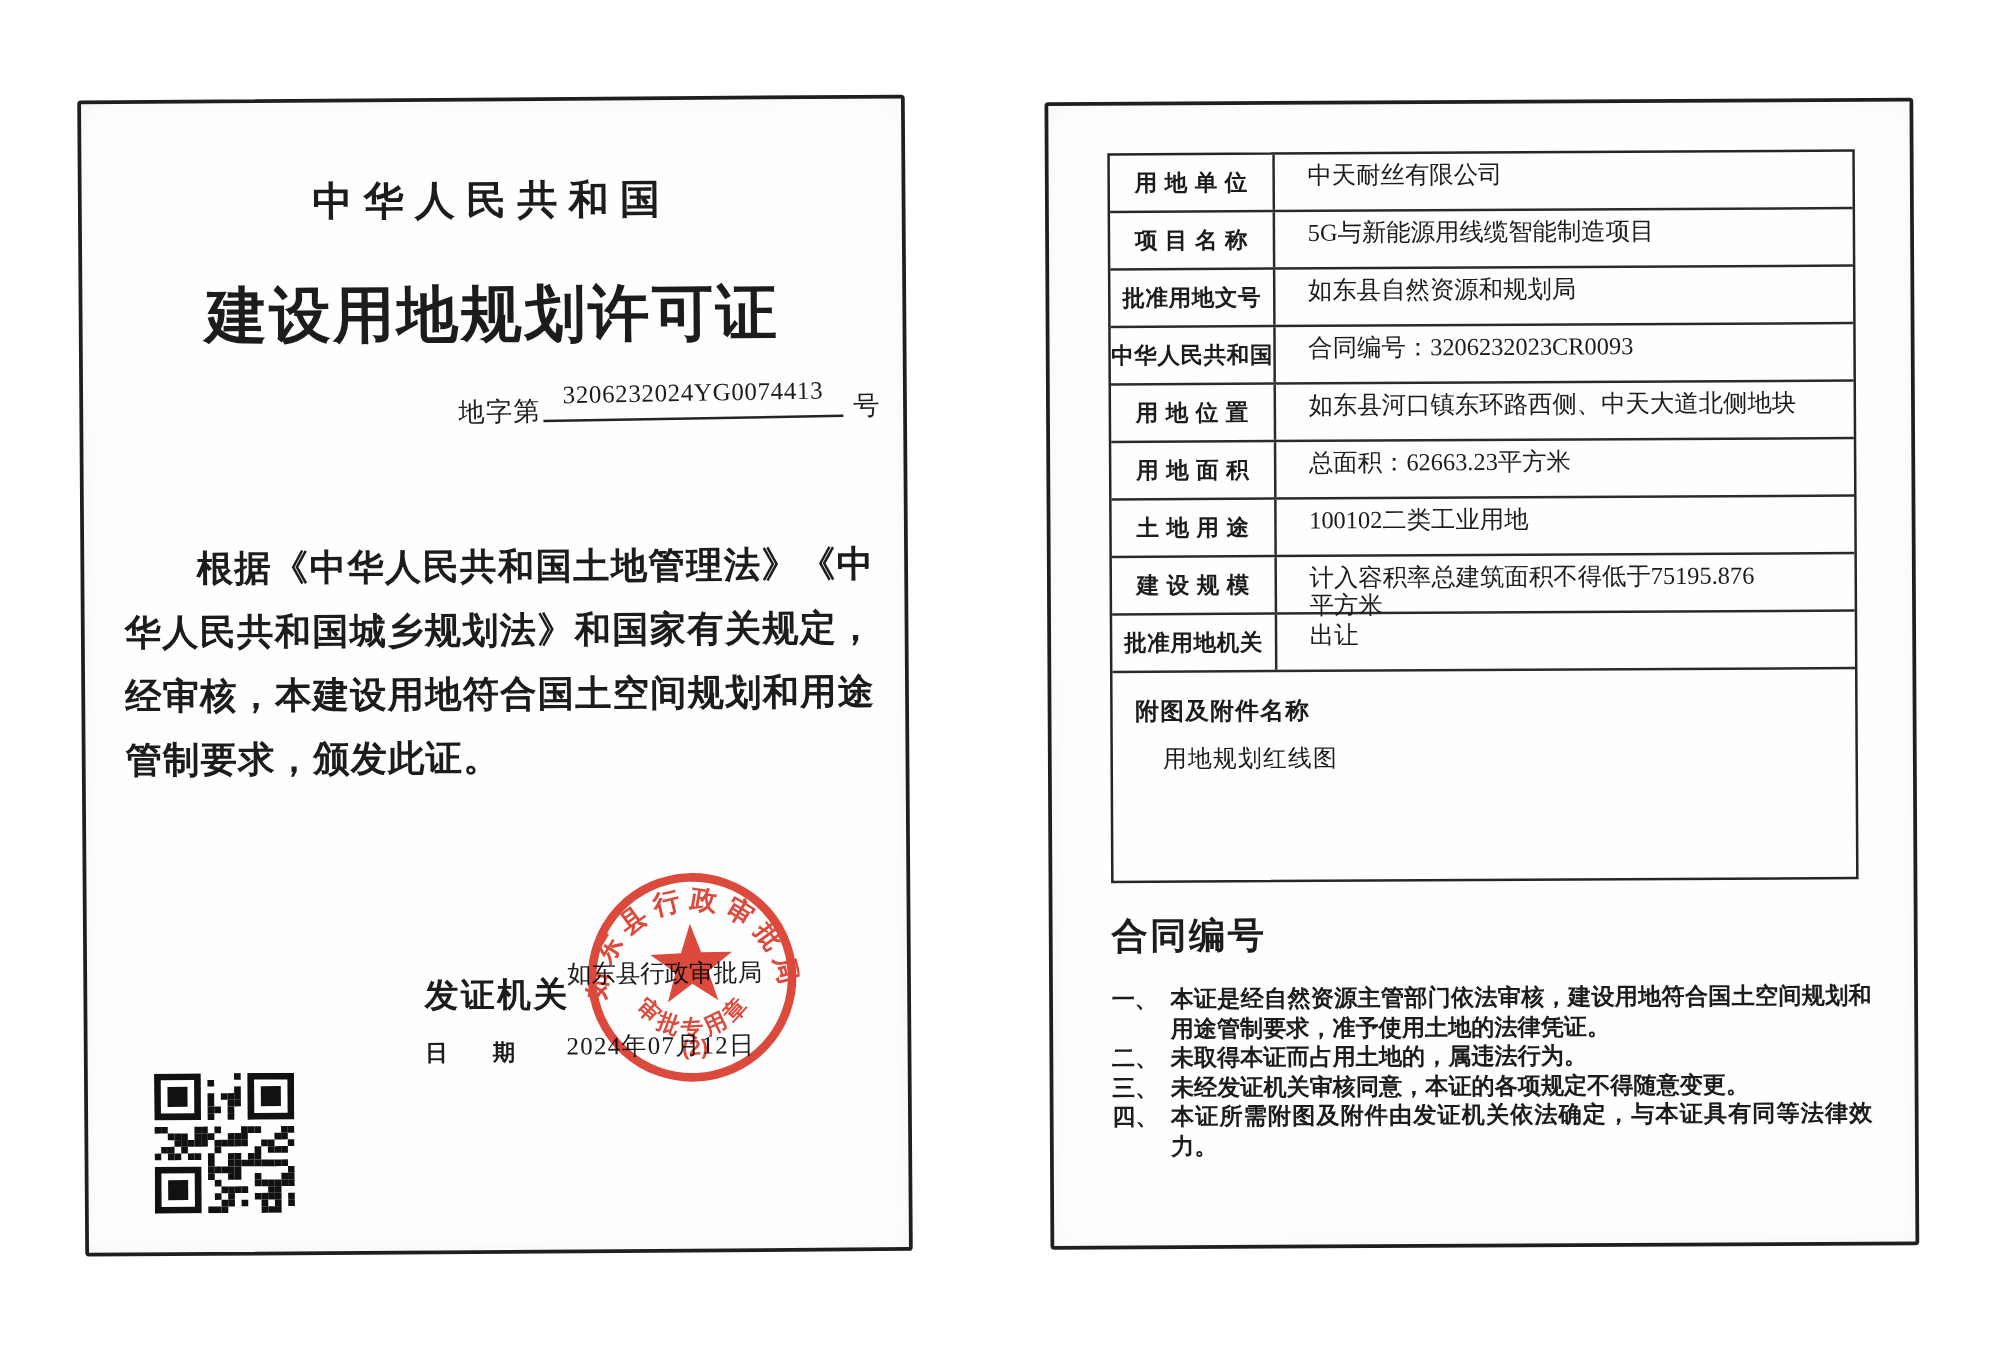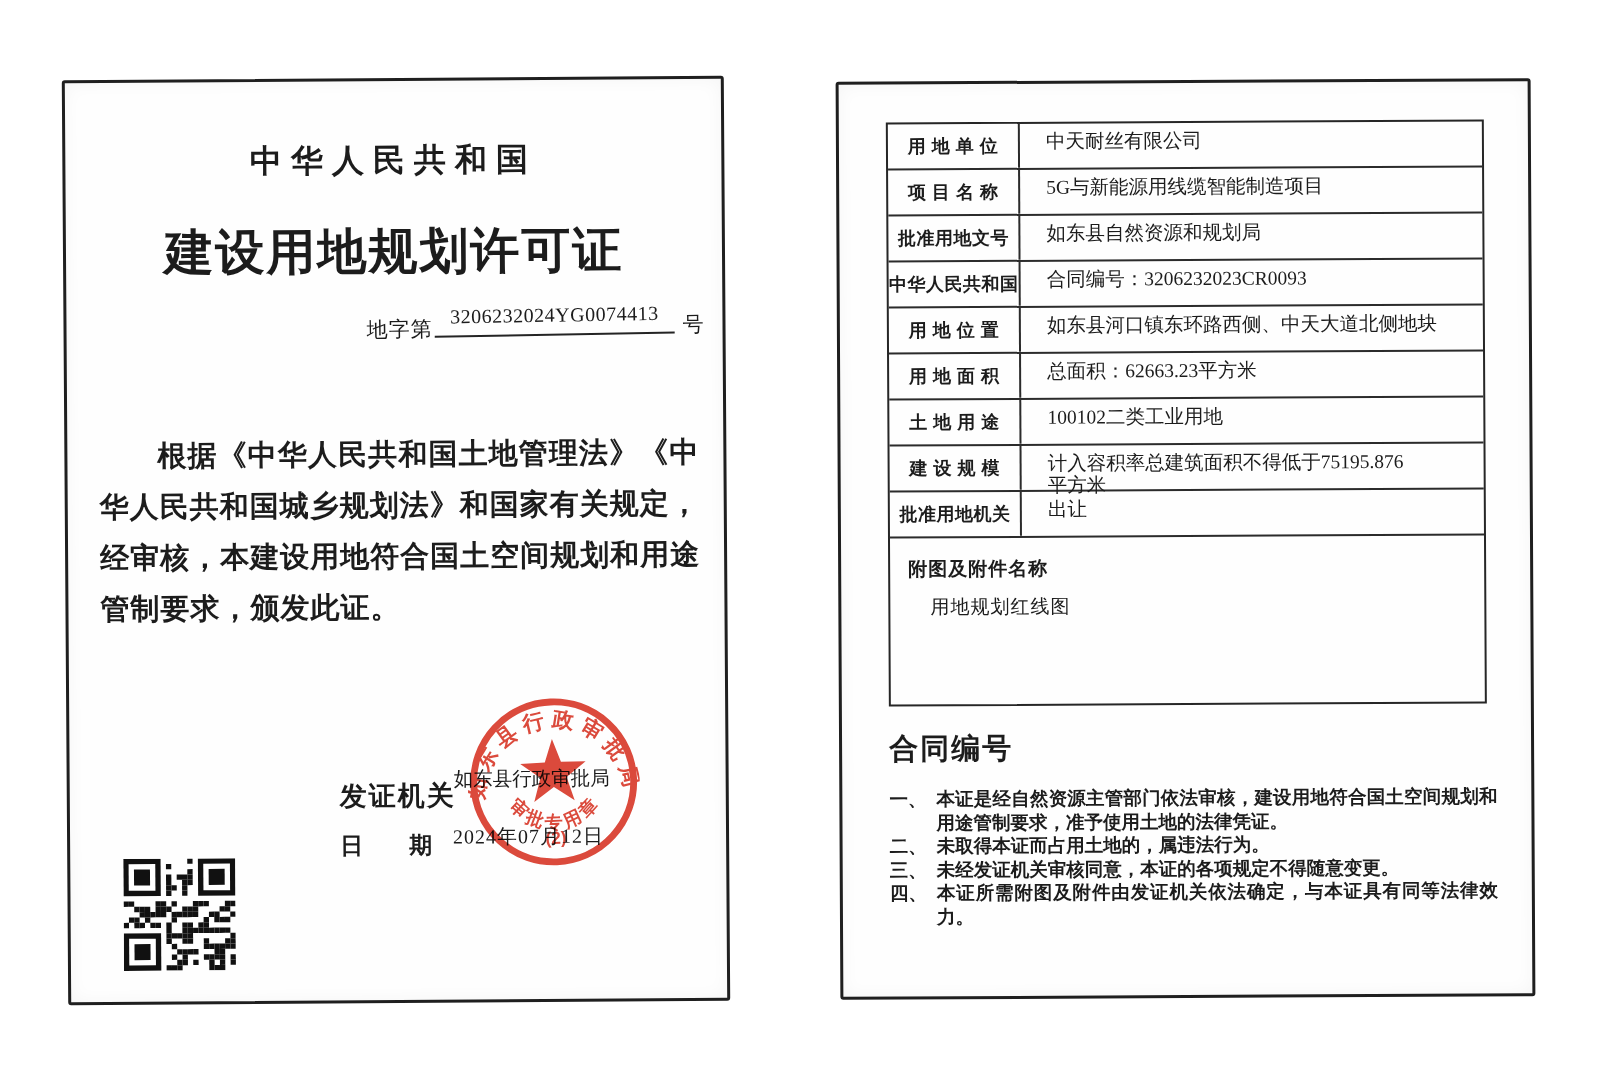--- a/index.html
+++ b/index.html
@@ -39,21 +39,21 @@
     font-size:29px; font-weight:700; line-height:51px; letter-spacing:1px;
     text-indent:58px; text-align:justify;
   }
   .issuer-label {
     position:absolute; left:270px; top:697px; font-size:27px; font-weight:700; letter-spacing:2px;
   }
   .issuer-value {
     position:absolute; left:384px; top:685px; font-family:"Liberation Serif", serif; font-size:19.5px;
   }
   .date-label {
-    position:absolute; left:270px; top:749px; font-size:23px; font-weight:700; white-space:pre;
+    position:absolute; left:270px; top:749px; font-size:18px; font-weight:700; white-space:pre;
   }
   .date-value {
     position:absolute; left:383px; top:743px; font-family:"Liberation Serif", serif; font-size:20px; letter-spacing:1px;
   }
   .seal {
     position:absolute; left:398px; top:616px; width:172px; height:172px;
     mix-blend-mode:multiply; opacity:0.92; transform:rotate(-2deg);
   }
   .qr { position:absolute; left:53px; top:776px; width:112px; height:112px; }
 

